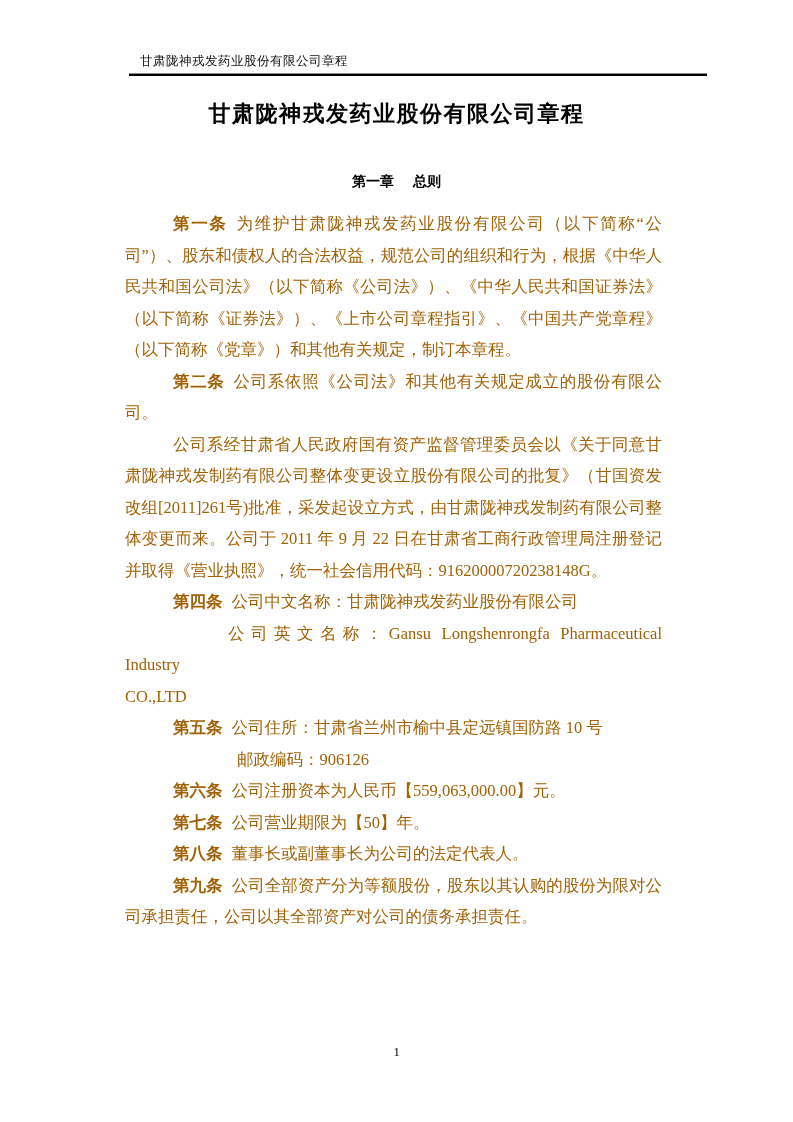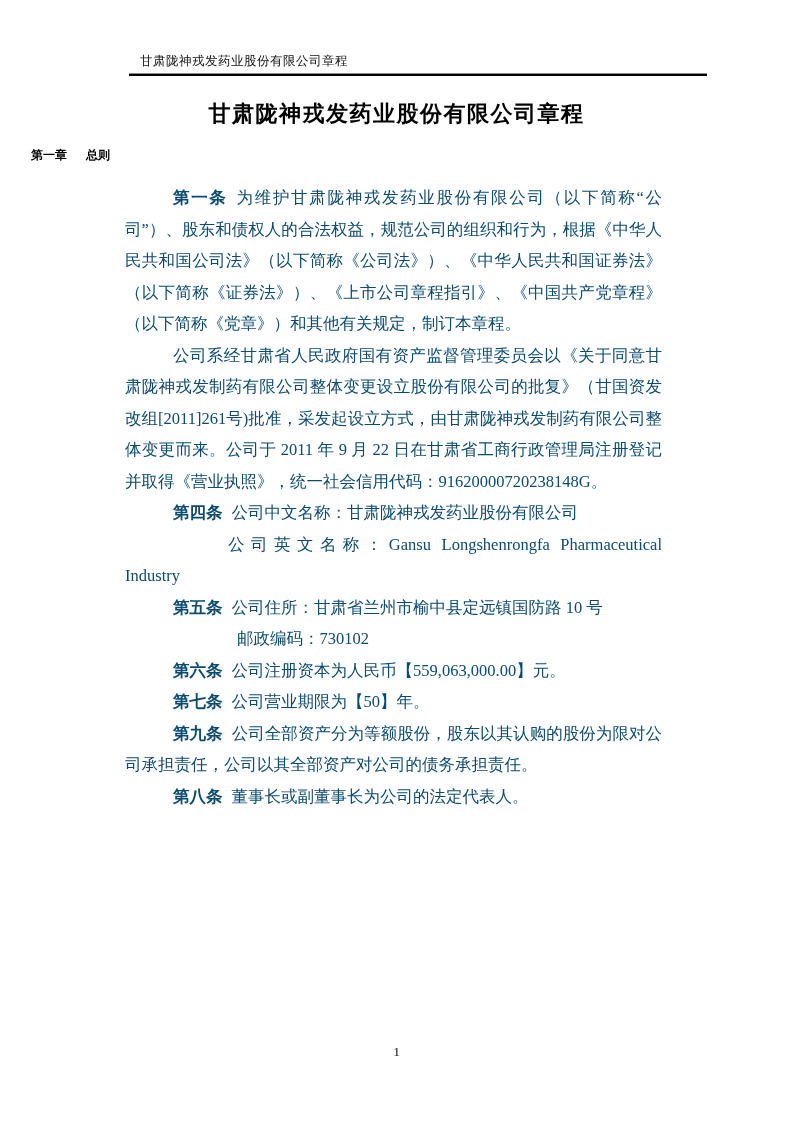--- a/index.html
+++ b/index.html
@@ -6,23 +6,23 @@
   html, body { background:#ffffff; }
   .page {
     width:731px; height:1122px; position:relative; background:#ffffff;
     color:#000; font-family:"Liberation Serif","DejaVu Serif",serif;
     overflow:hidden; margin:0 auto;
   }
   .header-wrap { padding:54px 98px 0 98px; }
   .header-text { font-size:12.5px; line-height:15px; padding-left:11px; color:#111; letter-spacing:0.5px; }
   .header-rule { margin-top:4px; width:578px; height:2px; border-top:1px solid #8a8a8a; border-bottom:2px solid #000; }
   .doc-title { margin-top:23px; text-align:center; font-size:22px; font-weight:bold; letter-spacing:1.5px; line-height:30px; }
-  .chapter { margin-top:14px; font-size:12px; font-weight:bold; line-height:25px; }
+  .chapter { margin-top:40px; text-align:center; font-size:14px; font-weight:bold; line-height:25px; }
   .chapter-gap { display:inline-block; width:19px; }
-  .body-text { margin:14px 100px 0 94px; font-size:16.5px; line-height:31.5px; text-align:justify; color:#0c4a6e; }
+  .body-text { margin:14px 100px 0 94px; font-size:16.5px; line-height:31.5px; text-align:justify; color:#a16207; }
   p.para { margin:0; }
   .p-indent  { text-indent:48px; }
   .p-noindent { text-indent:0; }
   .p-en-name { text-indent:103px; text-align-last:justify; }
   .p-postal  { text-indent:112px; }
   .para-label { font-weight:bold; margin-right:9px; }
   .footer { position:absolute; left:0; right:0; bottom:62px; text-align:center; font-size:13.5px; color:#111; }
 </style>
 </head>
 <body>
@@ -36,40 +36,42 @@
 
   <div class="doc-title">甘肃陇神戎发药业股份有限公司章程</div>
 
   <div class="chapter">
     <span>第一章</span><span class="chapter-gap"></span><span>总则</span>
   </div>
 
   <div class="body-text" id="paragraphs">
   <p class="para p-indent"><b class="para-label">第一条</b><span class="para-text">为维护甘肃陇神戎发药业股份有限公司（以下简称“公司”）、股东和债权人的合法权益，规范公司的组织和行为，根据《中华人民共和国公司法》（以下简称《公司法》）、《中华人民共和国证券法》（以下简称《证券法》）、《上市公司章程指引》、《中国共产党章程》（以下简称《党章》）和其他有关规定，制订本章程。</span></p>
 
+  <p class="para p-indent"><b class="para-label">第二条</b><span class="para-text">公司系依照《公司法》和其他有关规定成立的股份有限公司。</span></p>
 
   <p class="para p-indent"><span class="para-text">公司系经甘肃省人民政府国有资产监督管理委员会以《关于同意甘肃陇神戎发制药有限公司整体变更设立股份有限公司的批复》（甘国资发改组[2011]261号)批准，采发起设立方式，由甘肃陇神戎发制药有限公司整体变更而来。公司于 2011 年 9 月 22 日在甘肃省工商行政管理局注册登记并取得《营业执照》，统一社会信用代码：91620000720238148G。</span></p>
 
 
   <p class="para p-indent"><b class="para-label">第四条</b><span class="para-text">公司中文名称：甘肃陇神戎发药业股份有限公司</span></p>
 
   <p class="para p-en-name"><span class="para-text">公司英文名称：Gansu Longshenrongfa Pharmaceutical Industry</span></p>
 
+  <p class="para p-noindent"><span class="para-text">CO.,LTD</span></p>
 
   <p class="para p-indent"><b class="para-label">第五条</b><span class="para-text">公司住所：甘肃省兰州市榆中县定远镇国防路 10 号</span></p>
 
-  <p class="para p-postal"><span class="para-text">邮政编码：730102</span></p>
+  <p class="para p-postal"><span class="para-text">邮政编码：906126</span></p>
 
   <p class="para p-indent"><b class="para-label">第六条</b><span class="para-text">公司注册资本为人民币【559,063,000.00】元。</span></p>
 
   <p class="para p-indent"><b class="para-label">第七条</b><span class="para-text">公司营业期限为【50】年。</span></p>
 
+  <p class="para p-indent"><b class="para-label">第八条</b><span class="para-text">董事长或副董事长为公司的法定代表人。</span></p>
+
   <p class="para p-indent"><b class="para-label">第九条</b><span class="para-text">公司全部资产分为等额股份，股东以其认购的股份为限对公司承担责任，公司以其全部资产对公司的债务承担责任。</span></p>
-
-  <p class="para p-indent"><b class="para-label">第八条</b><span class="para-text">董事长或副董事长为公司的法定代表人。</span></p>
 
 </div>
 
   <div class="footer">
     <span>1</span>
   </div>
 
 </div>
 
 </body></html>

